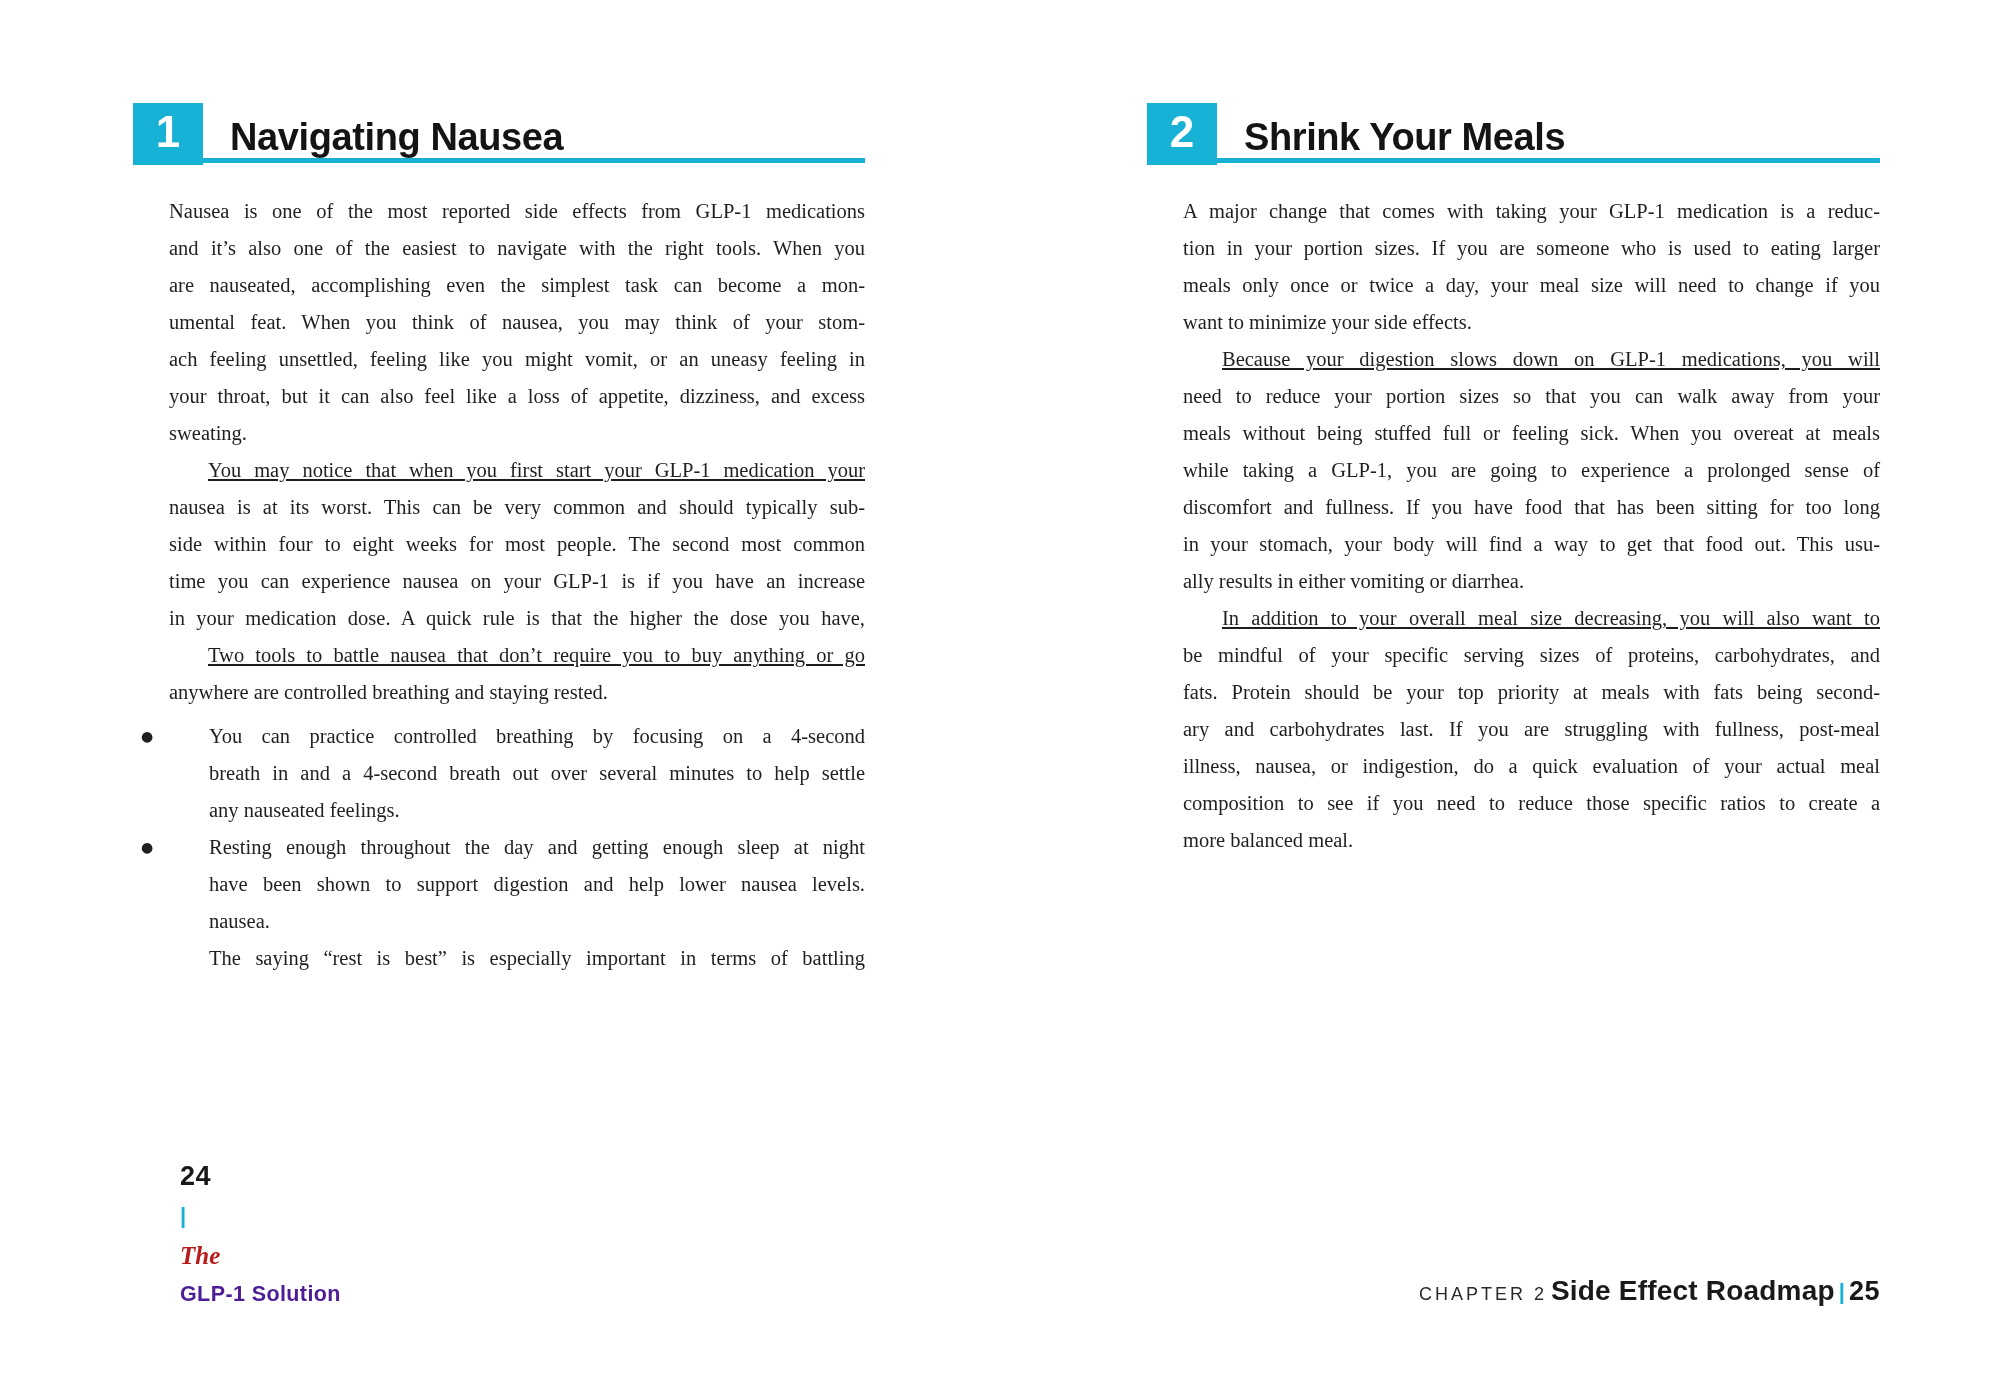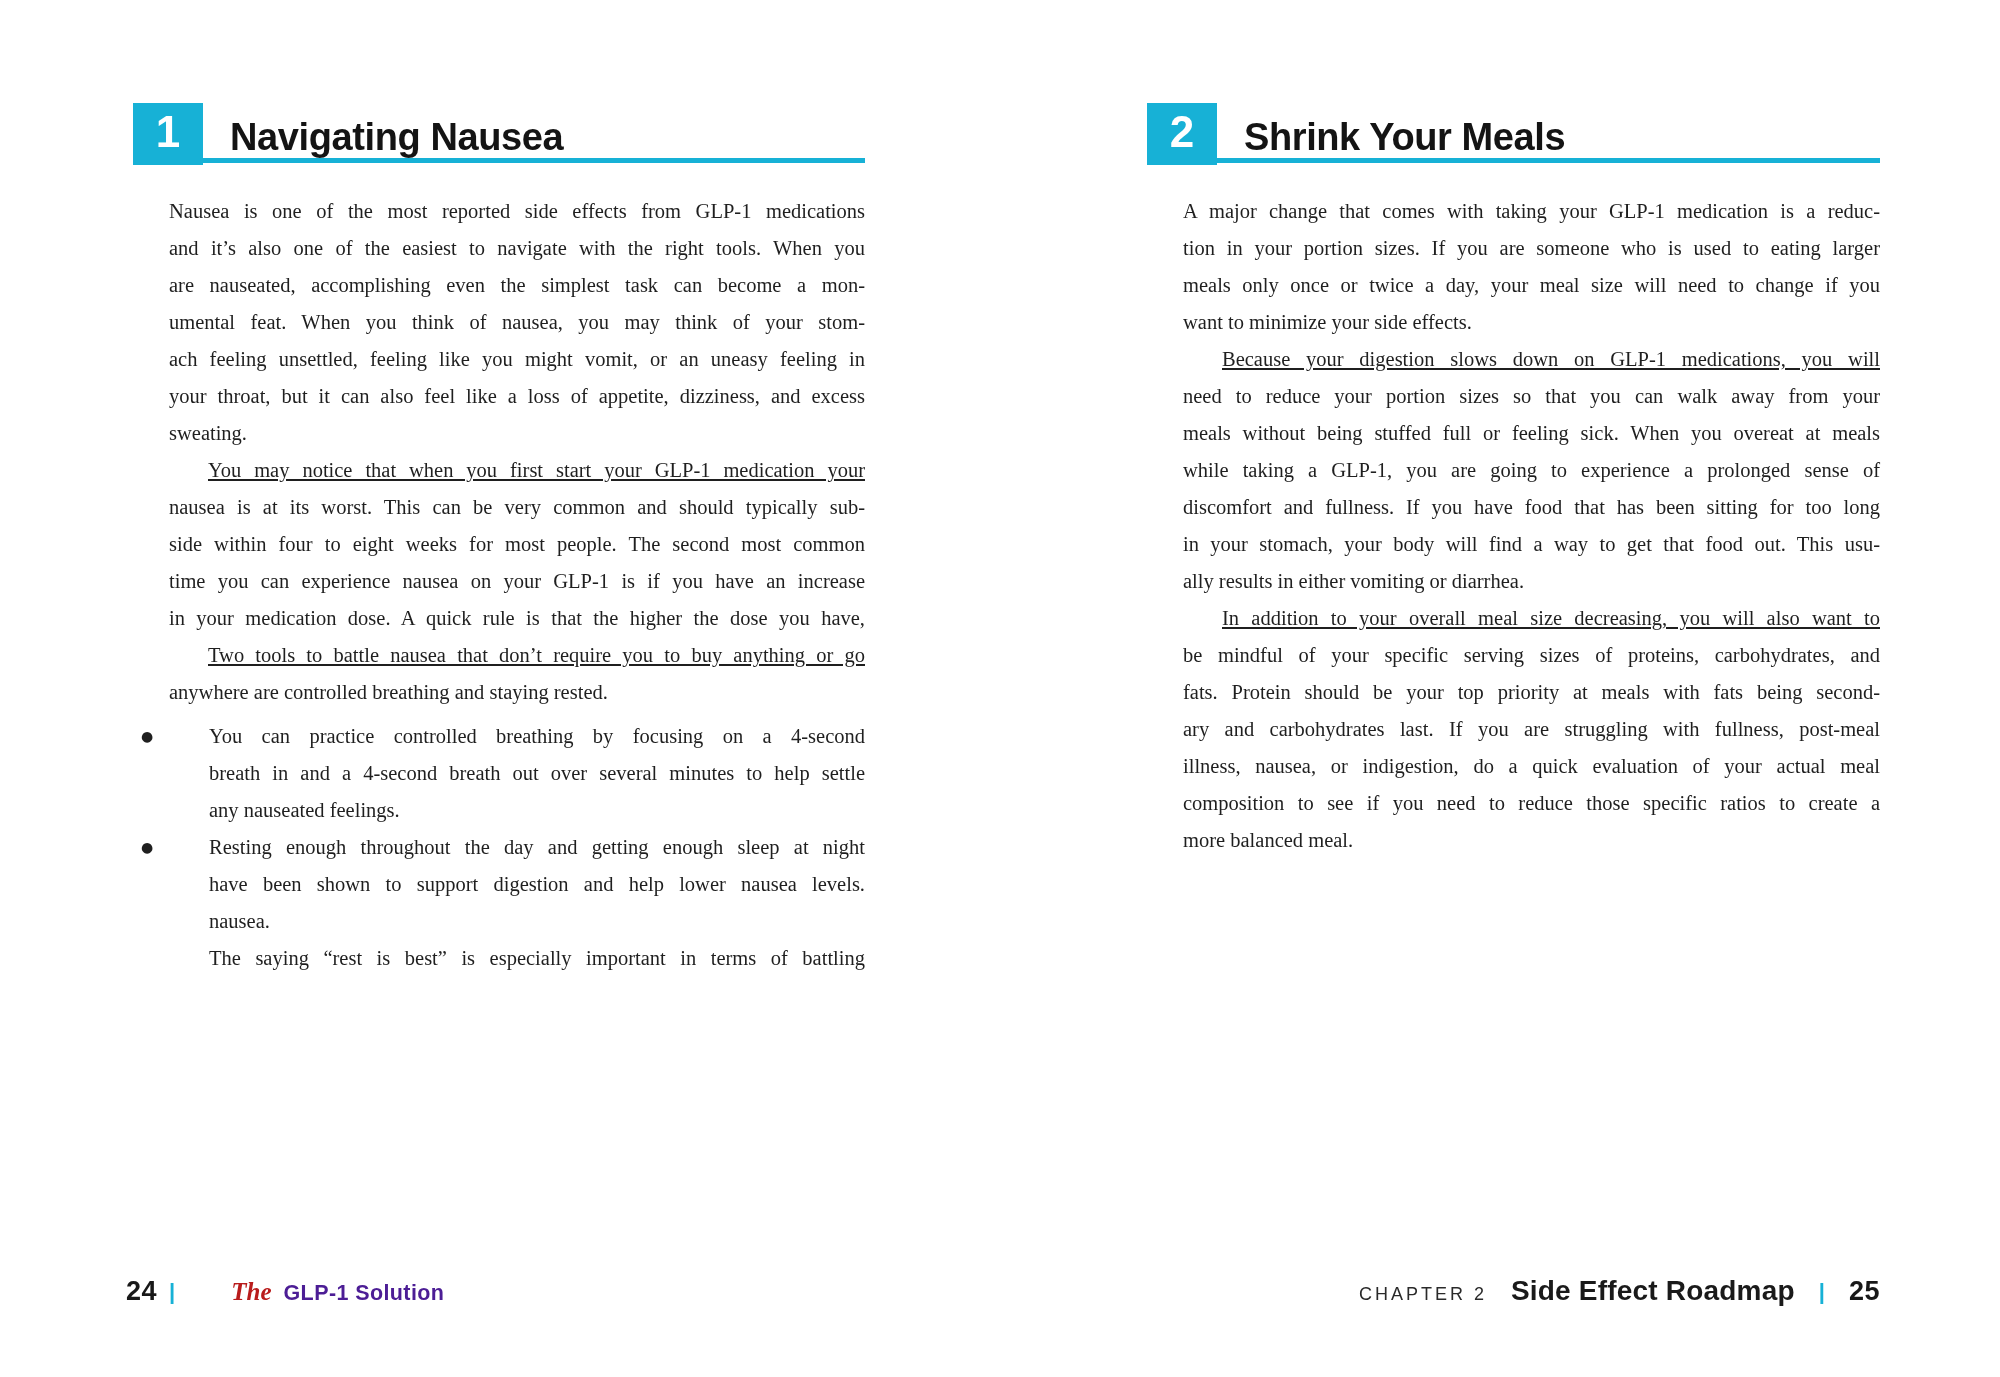--- a/index.html
+++ b/index.html
@@ -30,22 +30,22 @@
 
   
   .bullets { margin-top: 7px; list-style: none; }
   .bullet { position: relative; padding-left: 40px; }
   .bullet .dot { position: absolute; left: 8px; top: 0; line-height: 37px; font-size: 14px;
     font-family: "DejaVu Sans", sans-serif; color: var(--body-text); }
 
   
   .footer { position: absolute; bottom: 70px; display: flex; align-items: baseline;
     font-family: "Liberation Sans", sans-serif; white-space: nowrap; }
-  .footer-left { left: 126px; gap: 12px; }
-  .footer-right { right: 120px; gap: 24px; }
+  .footer-left { left: 136px; gap: 12px; flex-direction: column; }
+  .footer-right { right: 120px; gap: 4px; }
   .pg-num { font-weight: bold; font-size: 27px; letter-spacing: 0.5px; color: #181818; }
   .pipe { color: var(--accent); font-weight: bold; font-size: 22px; position: relative; top: -1px; }
   .title-prefix { font-family: "Liberation Serif", serif; font-style: italic; font-weight: bold;
     font-size: 25px; color: #b91c1c; margin-left: 44px; }
   .book-title { font-weight: bold; font-size: 21.5px; letter-spacing: 0.4px; color: #4c1d95; }
   .chapter-label { font-size: 18px; letter-spacing: 3px; color: #2a2a2a; }
   .chapter-title { font-weight: bold; font-size: 28px; letter-spacing: 0.2px; color: #1a1a1a; }
 </style>
 </head>
 <body>

